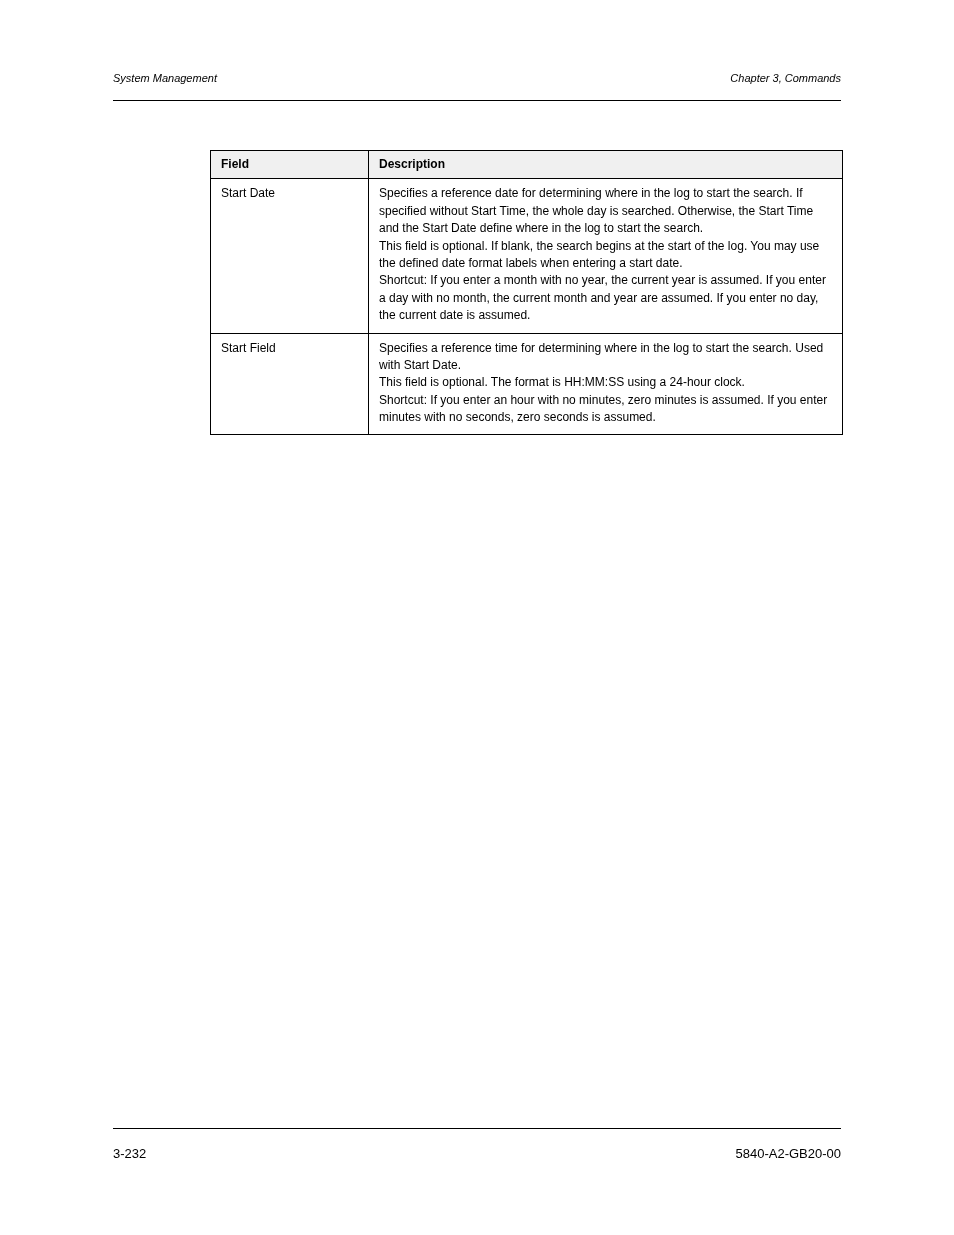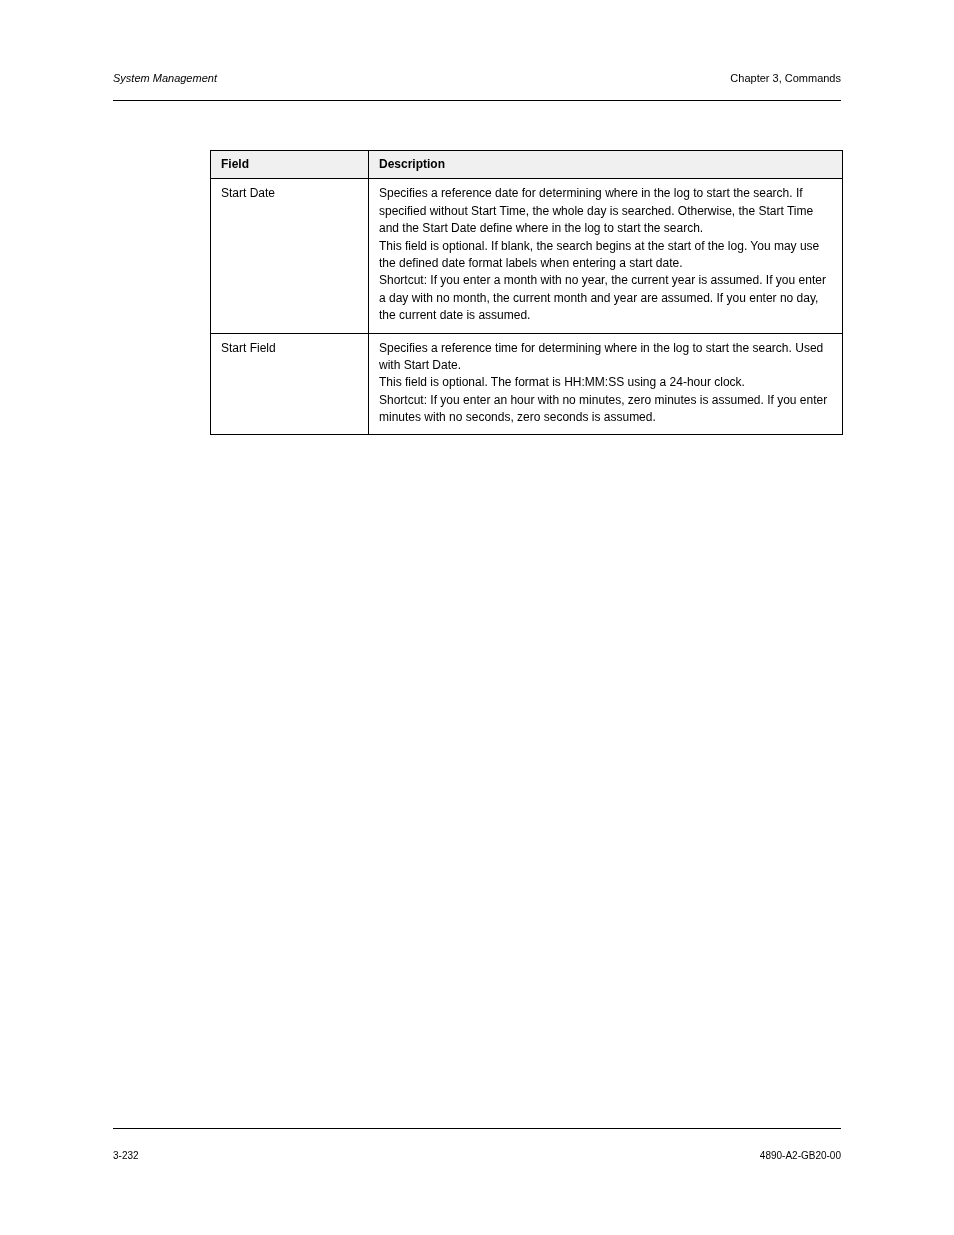--- a/index.html
+++ b/index.html
@@ -27,20 +27,21 @@
     justify-content: space-between;
     align-items: flex-end;
     font-size: 11px;
     color: #000;
   }
   .header-left {
     font-style: italic;
   }
   .header-right {
     text-align: right;
+    font-style: italic;
   }
   .hr-top {
     position: absolute;
     left: 113px;
     right: 113px;
     top: 94px;
     border: none;
     border-top: 1px solid #000;
   }
   .table-wrap {
@@ -82,21 +83,21 @@
     border: none;
     border-top: 1px solid #000;
   }
   .footer {
     position: absolute;
     left: 113px;
     right: 113px;
     bottom: 74px;
     display: flex;
     justify-content: space-between;
-    font-size: 10px;
+    font-size: 13px;
   }
 </style>
 </head>
 <body>
 
 <div class="page">
   <div class="header">
     <span class="header-left">System Management</span>
     <span class="header-right">Chapter 3, Commands</span>
   </div>
@@ -123,15 +124,15 @@
           <td class="field">Start Field</td>
           <td>Specifies a reference time for determining where in the log to start the search. Used with Start Date.<br>This field is optional. The format is HH:MM:SS using a 24-hour clock.<br>Shortcut: If you enter an hour with no minutes, zero minutes is assumed. If you enter minutes with no seconds, zero seconds is assumed.</td>
         </tr>
       </tbody>
     </table>
   </div>
 
   <hr class="footer-rule">
   <div class="footer">
     <span>3-232</span>
-    <span>4890-A2-GB20-00</span>
+    <span>5840-A2-GB20-00</span>
   </div>
 </div>
 
 </body></html>

